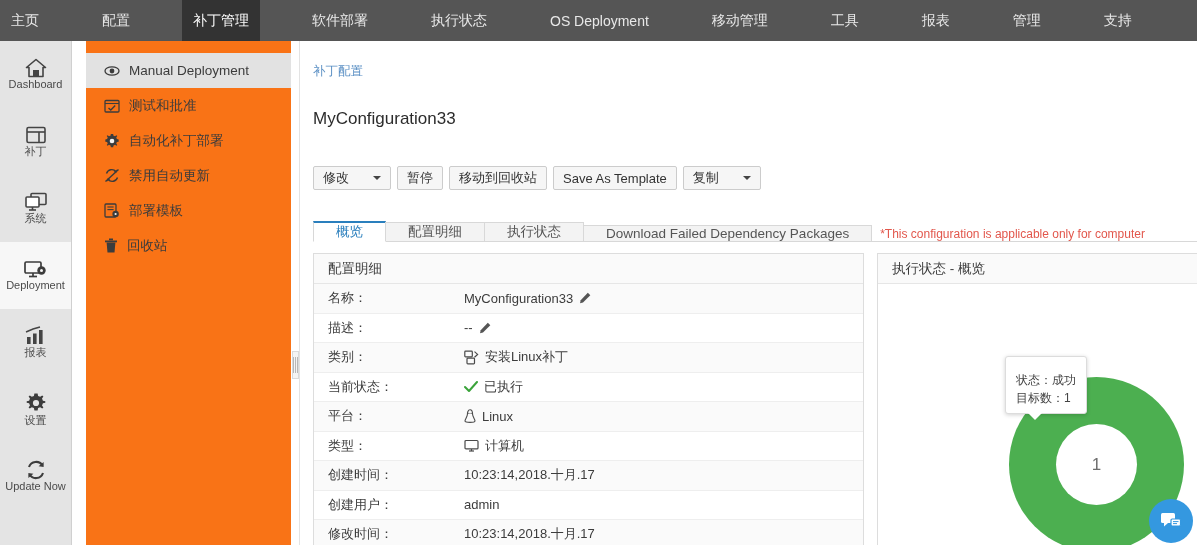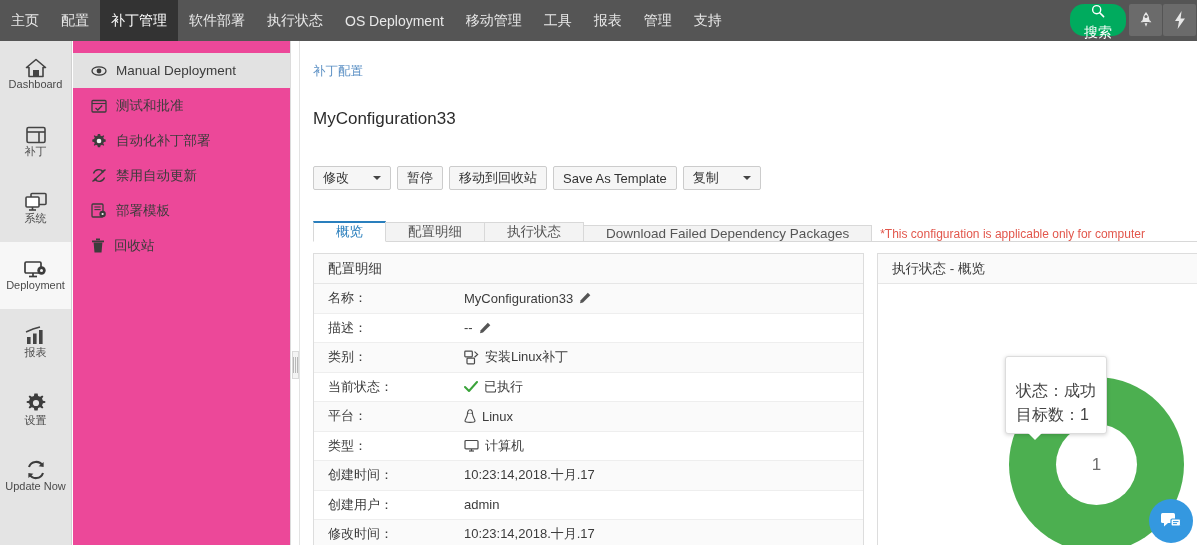--- a/index.html
+++ b/index.html
@@ -11,21 +11,21 @@
     font-family: "Liberation Sans", sans-serif;
     font-size: 13px;
     color: #333;
   }
 
   
   #topnav {
     position: absolute; top: 0; left: 0;
     width: 1197px; height: 41px;
     background: #555555;
-    display: flex; align-items: stretch;
+    display: flex; align-items: stretch; gap: 41px;
   }
   .nav-item {
     display: flex; align-items: center;
     padding: 0 11px;
     color: #e8e8e8;
     font-size: 14px;
     white-space: nowrap;
     cursor: pointer;
   }
   .nav-item.active { background: #333333; color: #ffffff; }
@@ -64,23 +64,23 @@
     gap: 0;
     color: #555;
     font-size: 11px;
     cursor: pointer;
   }
   .rail-item.active { background: #f7f7f7; }
   .rail-label { font-size: 11px; line-height: 1.1; text-align: center; color: #4a4a4a;}
 
   
   #subnav {
-    position: absolute; top: 41px; left: 73px;
+    position: absolute; top: 41px; left: 86px;
     width: 218px; height: 504px;
-    background: #ec4899;
+    background: #f97316;
     border-right: 1px solid #dcdcdc;
     padding-top: 12px;
   }
   .sub-item {
     height: 35px;
     display: flex; align-items: center;
     gap: 9px;
     padding-left: 18px;
     font-size: 13.5px;
     color: #3c3c3c;
@@ -233,22 +233,22 @@
     background: #ffffff;
     display: flex; align-items: center; justify-content: center;
     font-size: 17px; color: #6e6e6e;
   }
   #tooltip {
     position: absolute; left: 127px; top: 72px;
     background: #ffffff;
     border: 1px solid #dcdcdc;
     border-radius: 3px;
     box-shadow: 0 1px 4px rgba(0,0,0,.18);
-    padding: 22px 10px 6px 10px;
-    font-size: 16px;
+    padding: 14px 10px 6px 10px;
+    font-size: 12px;
     color: #444;
     line-height: 1.5;
     z-index: 5;
     white-space: nowrap;
   }
   #tooltip:after {
     content: "";
     position: absolute; left: 22px; bottom: -7px;
     width: 0; height: 0;
     border-left: 7px solid transparent;

